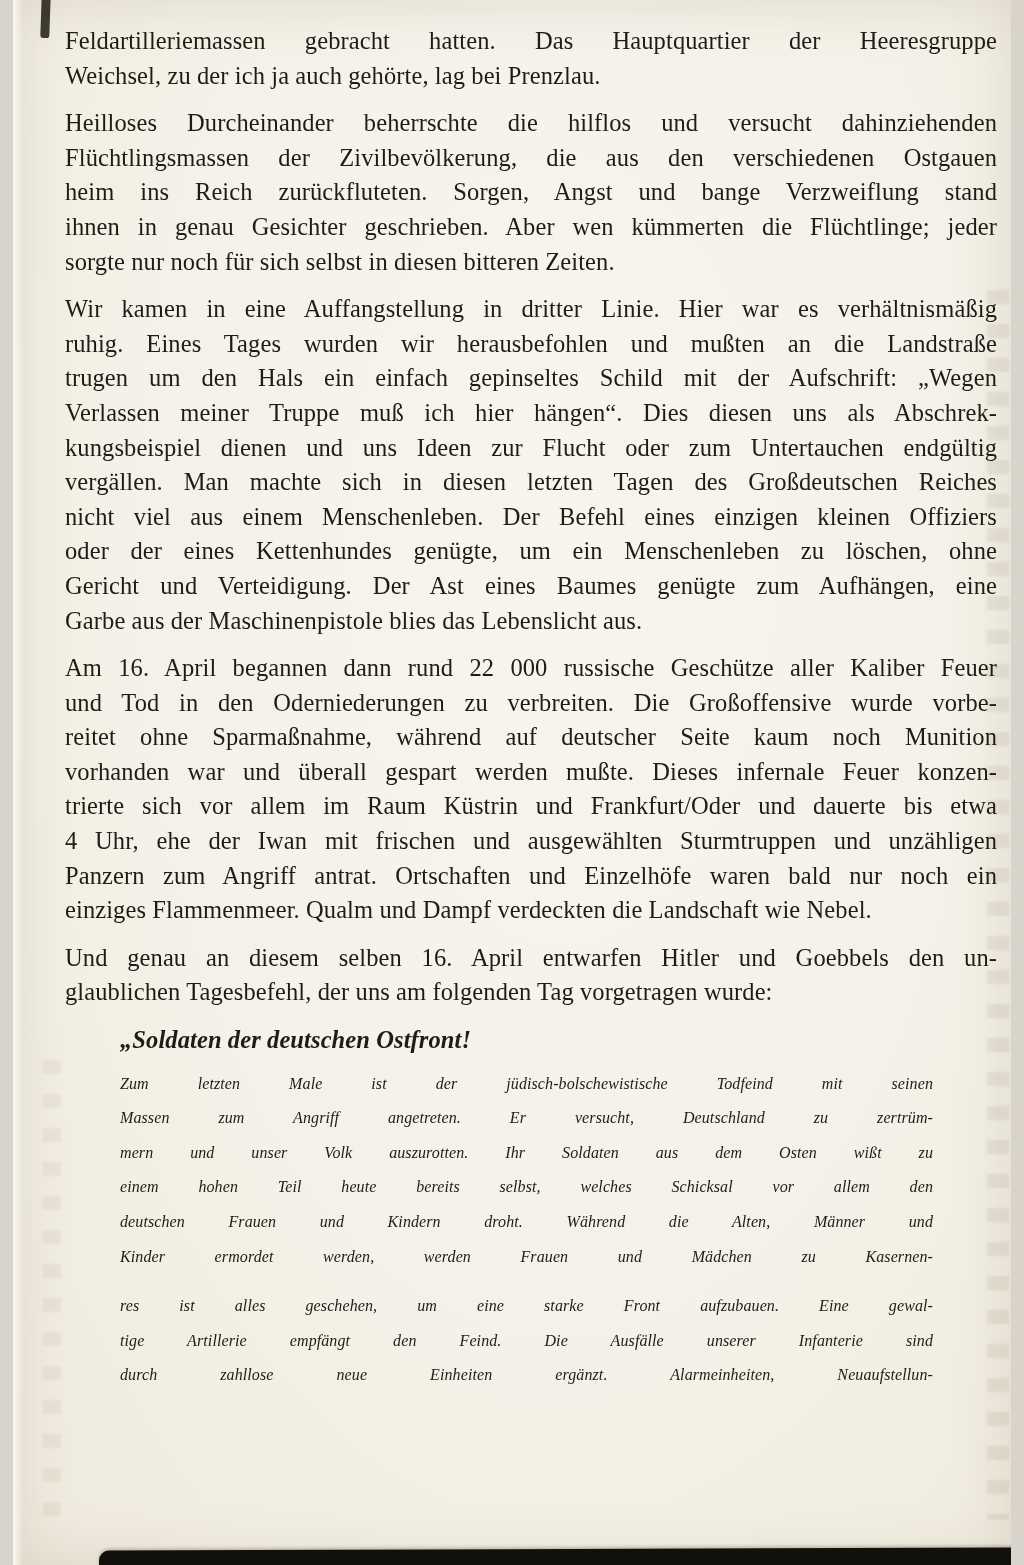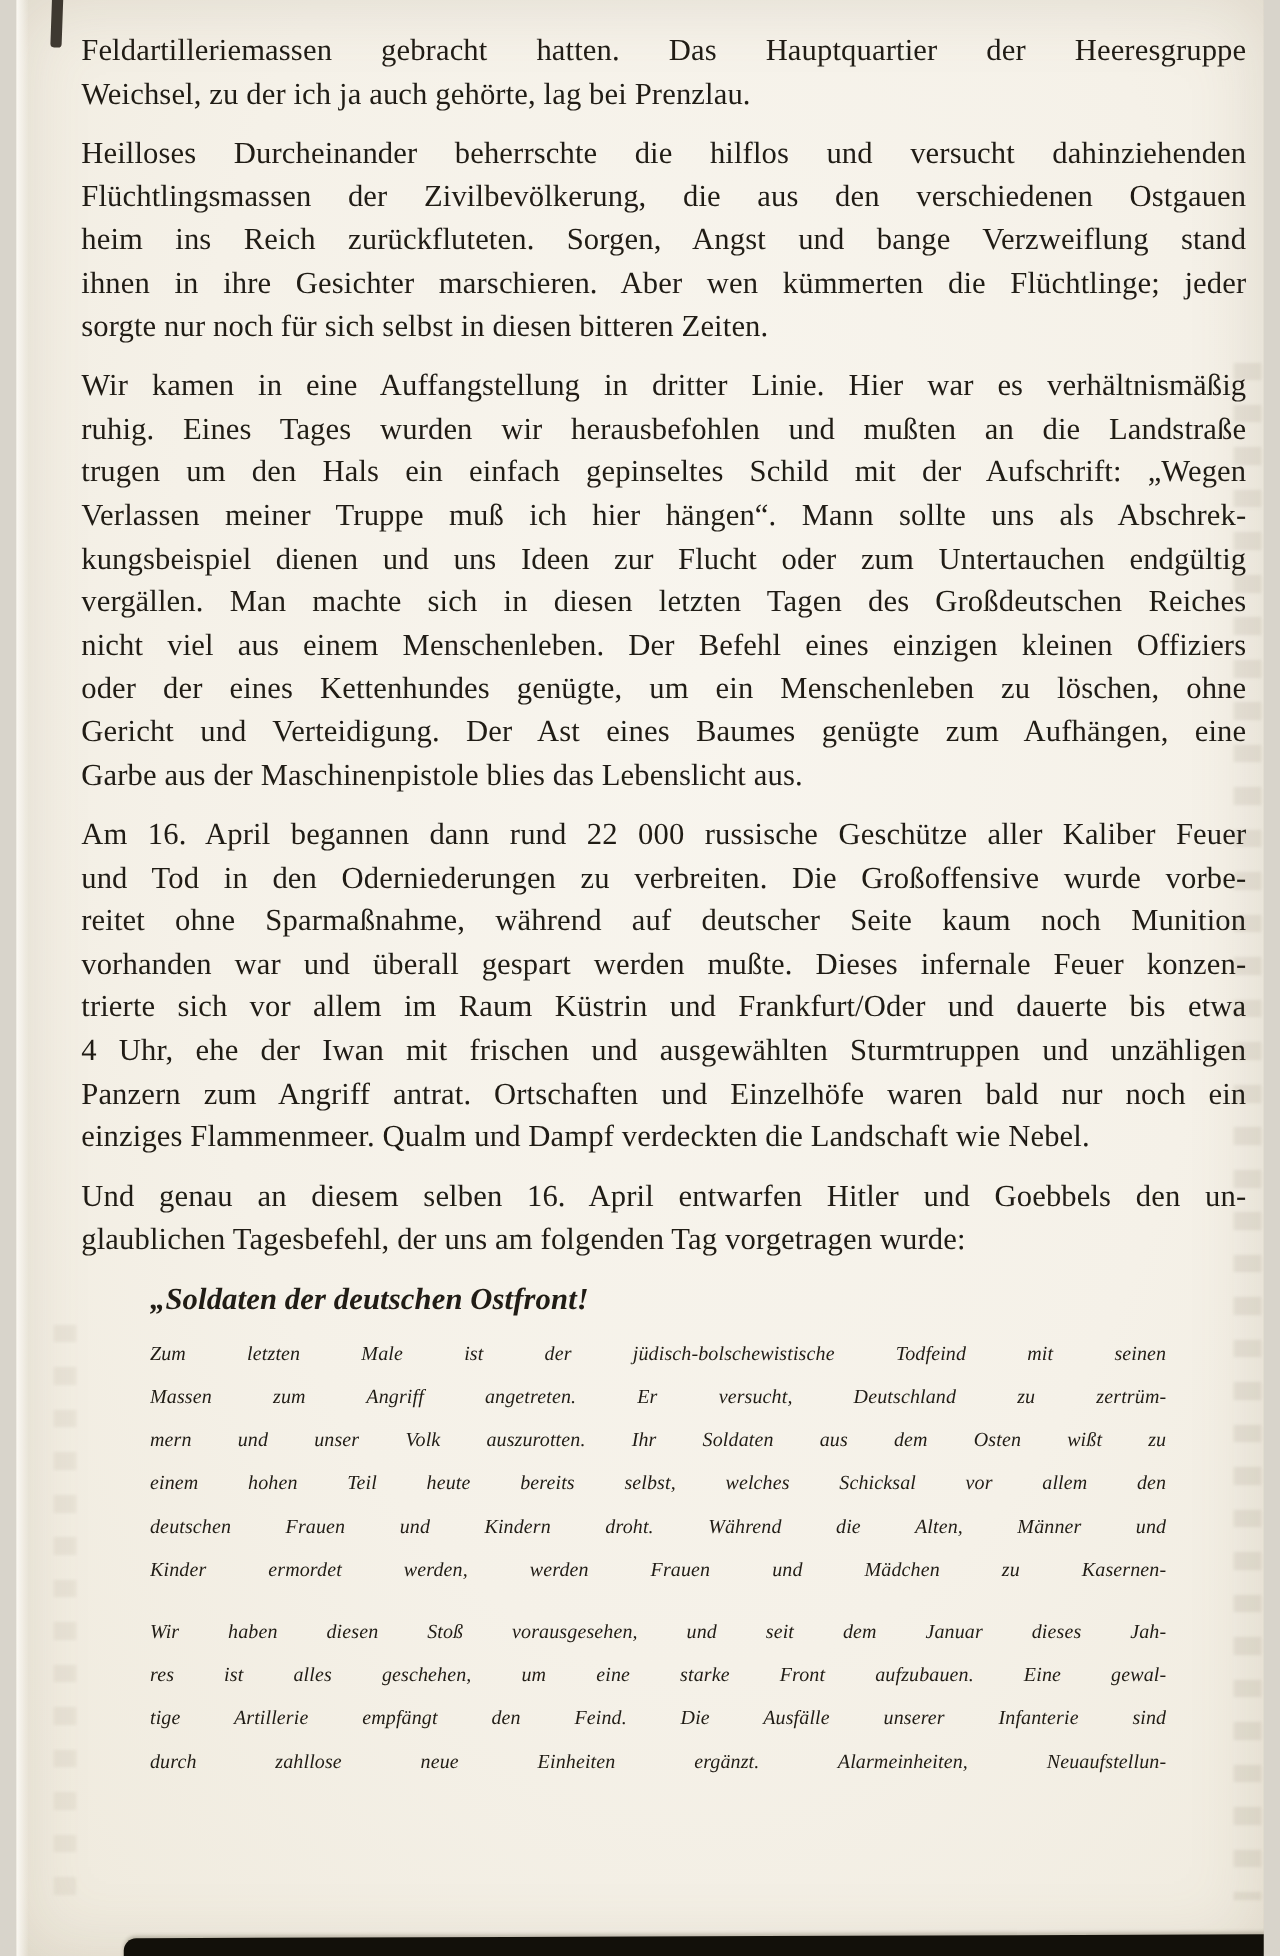--- a/index.html
+++ b/index.html
@@ -93,28 +93,28 @@
   <div class="ghost ghost-left"></div>
   <div class="text-block">
       <div class="paragraph ">
         <div class="line">Feldartilleriemassen gebracht hatten. Das Hauptquartier der Heeresgruppe</div>
         <div class="line last">Weichsel, zu der ich ja auch gehörte, lag bei Prenzlau.</div>
       </div>
       <div class="paragraph ">
         <div class="line">Heilloses Durcheinander beherrschte die hilflos und versucht dahinziehenden</div>
         <div class="line">Flüchtlingsmassen der Zivilbevölkerung, die aus den verschiedenen Ostgauen</div>
         <div class="line">heim ins Reich zurückfluteten. Sorgen, Angst und bange Verzweiflung stand</div>
-        <div class="line">ihnen in ihre Gesichter marschieren. Aber wen kümmerten die Flüchtlinge; jeder</div>
+        <div class="line">ihnen in genau Gesichter geschrieben. Aber wen kümmerten die Flüchtlinge; jeder</div>
         <div class="line last">sorgte nur noch für sich selbst in diesen bitteren Zeiten.</div>
       </div>
       <div class="paragraph ">
         <div class="line">Wir kamen in eine Auffangstellung in dritter Linie. Hier war es verhältnismäßig</div>
         <div class="line">ruhig. Eines Tages wurden wir herausbefohlen und mußten an die Landstraße</div>
         <div class="line">trugen um den Hals ein einfach gepinseltes Schild mit der Aufschrift: „Wegen</div>
-        <div class="line">Verlassen meiner Truppe muß ich hier hängen“. Mann sollte uns als Abschrek-</div>
+        <div class="line">Verlassen meiner Truppe muß ich hier hängen“. Dies diesen uns als Abschrek-</div>
         <div class="line">kungsbeispiel dienen und uns Ideen zur Flucht oder zum Untertauchen endgültig</div>
         <div class="line">vergällen. Man machte sich in diesen letzten Tagen des Großdeutschen Reiches</div>
         <div class="line">nicht viel aus einem Menschenleben. Der Befehl eines einzigen kleinen Offiziers</div>
         <div class="line">oder der eines Kettenhundes genügte, um ein Menschenleben zu löschen, ohne</div>
         <div class="line">Gericht und Verteidigung. Der Ast eines Baumes genügte zum Aufhängen, eine</div>
         <div class="line last">Garbe aus der Maschinenpistole blies das Lebenslicht aus.</div>
       </div>
       <div class="paragraph ">
         <div class="line">Am 16. April begannen dann rund 22 000 russische Geschütze aller Kaliber Feuer</div>
         <div class="line">und Tod in den Oderniederungen zu verbreiten. Die Großoffensive wurde vorbe-</div>
@@ -134,21 +134,20 @@
       </div>
       <div class="paragraph quote">
         <div class="line">Zum letzten Male ist der jüdisch-bolschewistische Todfeind mit seinen</div>
         <div class="line">Massen zum Angriff angetreten. Er versucht, Deutschland zu zertrüm-</div>
         <div class="line">mern und unser Volk auszurotten. Ihr Soldaten aus dem Osten wißt zu</div>
         <div class="line">einem hohen Teil heute bereits selbst, welches Schicksal vor allem den</div>
         <div class="line">deutschen Frauen und Kindern droht. Während die Alten, Männer und</div>
         <div class="line">Kinder ermordet werden, werden Frauen und Mädchen zu Kasernen-</div>
       </div>
       <div class="paragraph quote">
-        <div class="line">Wir haben diesen Stoß vorausgesehen, und seit dem Januar dieses Jah-</div>
         <div class="line">res ist alles geschehen, um eine starke Front aufzubauen. Eine gewal-</div>
         <div class="line">tige Artillerie empfängt den Feind. Die Ausfälle unserer Infanterie sind</div>
         <div class="line">durch zahllose neue Einheiten ergänzt. Alarmeinheiten, Neuaufstellun-</div>
       </div>
     </div>
   <div class="top-left-mark"></div>
   <div class="bottom-bar"></div>
 </div>
 
 </body></html>

